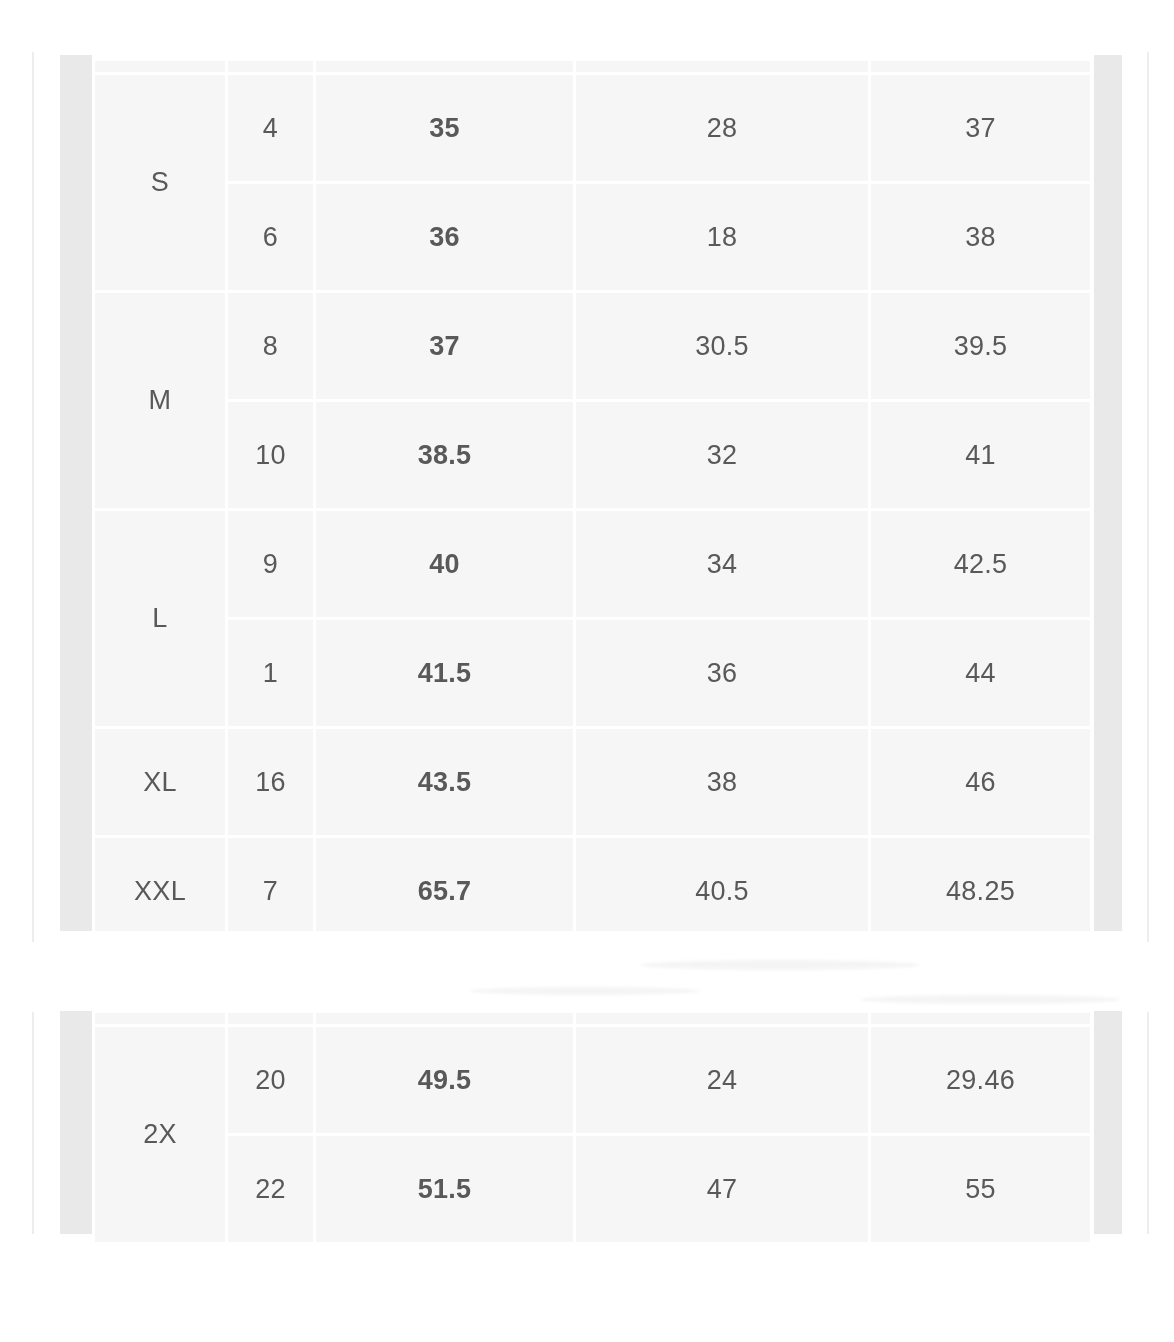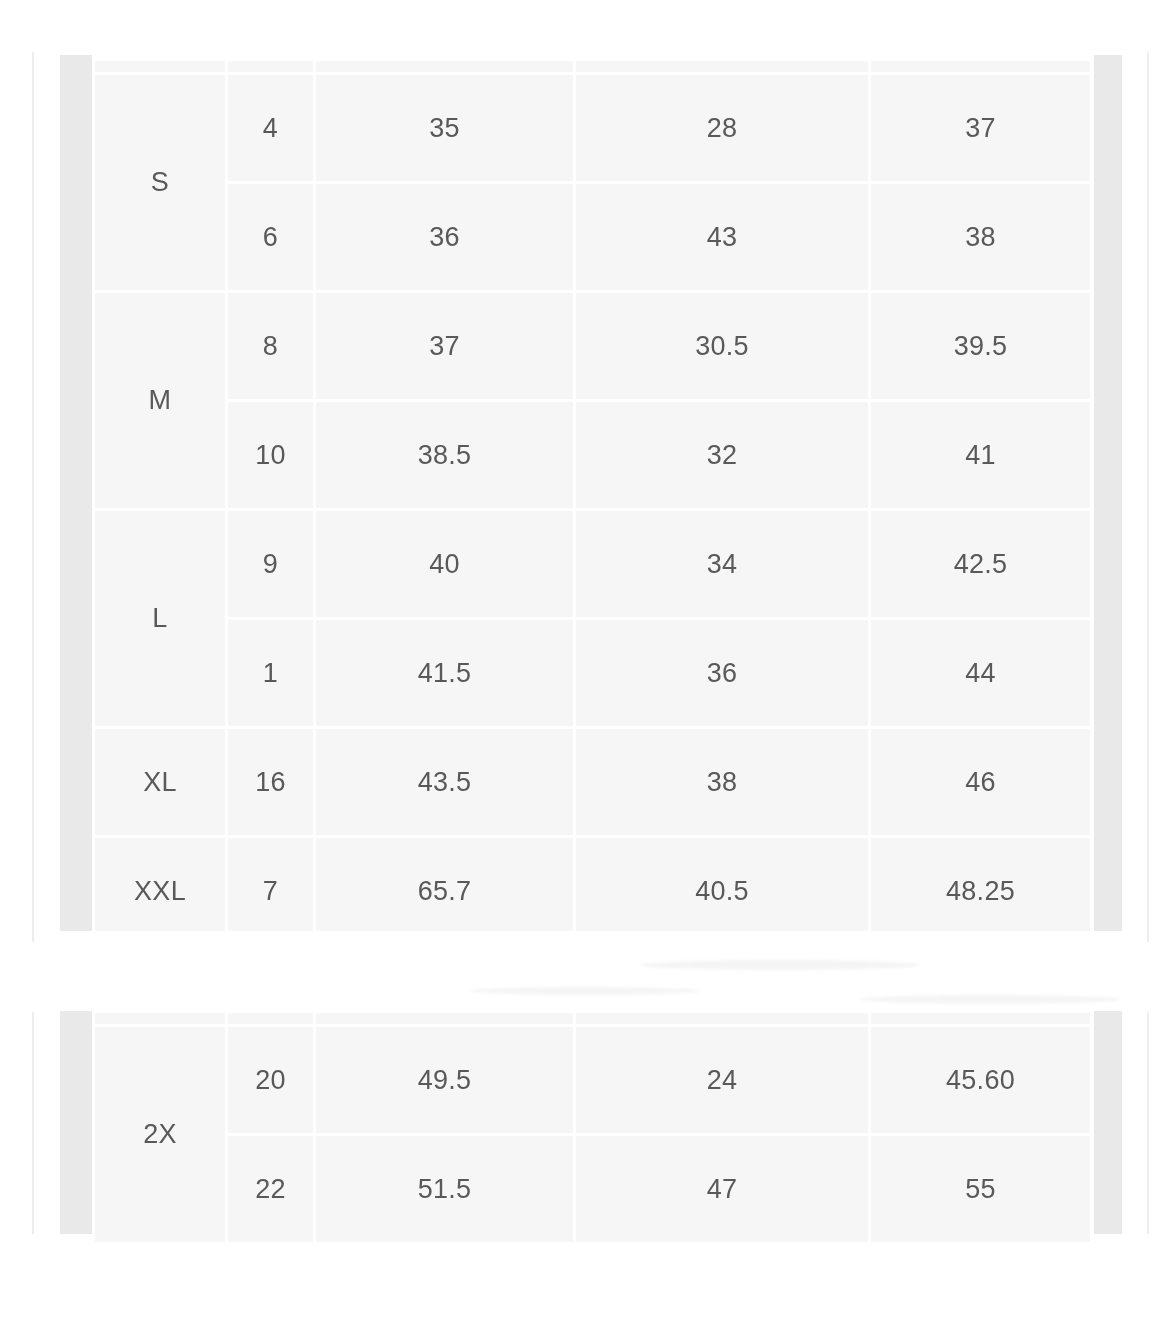--- a/index.html
+++ b/index.html
@@ -45,21 +45,21 @@
     font-size:27px;
     font-weight:400;
     text-align:center;
     vertical-align:middle;
     padding:0;
     border:0;
     letter-spacing:.3px;
   }
   td.c-size   {width:130px;}
   td.c-num    {width:85px;}
-  td.c-chest  {width:257px;}
+  td.c-chest  {width:257px;font-weight:bold;}
   td.c-waist  {width:292px;}
   td.c-hip    {width:219px;}
 
   tr.r-tall td{height:106px;}
   tr.r-sliver td{height:11px;font-size:0;line-height:0;}
 
   
   #block-top{left:92px;top:58px;}
   
   #block-bottom{left:92px;top:1010px;}
@@ -106,21 +106,21 @@
       <tr class="r-tall">
         <td class="c-size" rowspan="2">S</td>
         <td class="c-num">4</td>
         <td class="c-chest">35</td>
         <td class="c-waist">28</td>
         <td class="c-hip">37</td>
       </tr>
       <tr class="r-tall">
         <td class="c-num">6</td>
         <td class="c-chest">36</td>
-        <td class="c-waist">43</td>
+        <td class="c-waist">18</td>
         <td class="c-hip">38</td>
       </tr>
 
       <tr class="r-tall">
         <td class="c-size" rowspan="2">M</td>
         <td class="c-num">8</td>
         <td class="c-chest">37</td>
         <td class="c-waist">30.5</td>
         <td class="c-hip">39.5</td>
       </tr>
@@ -180,21 +180,21 @@
         <td class="c-chest"></td>
         <td class="c-waist"></td>
         <td class="c-hip"></td>
       </tr>
 
       <tr class="r-tall">
         <td class="c-size" rowspan="2">2X</td>
         <td class="c-num">20</td>
         <td class="c-chest">49.5</td>
         <td class="c-waist">24</td>
-        <td class="c-hip">45.60</td>
+        <td class="c-hip">29.46</td>
       </tr>
       <tr class="r-tall">
         <td class="c-num">22</td>
         <td class="c-chest">51.5</td>
         <td class="c-waist">47</td>
         <td class="c-hip">55</td>
       </tr>
 
     </tbody>
   </table>

